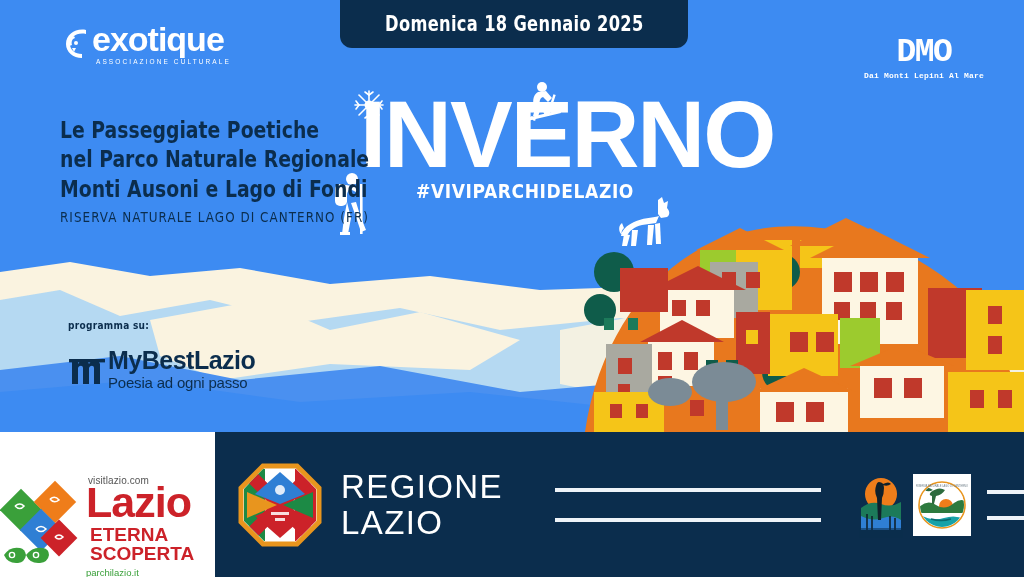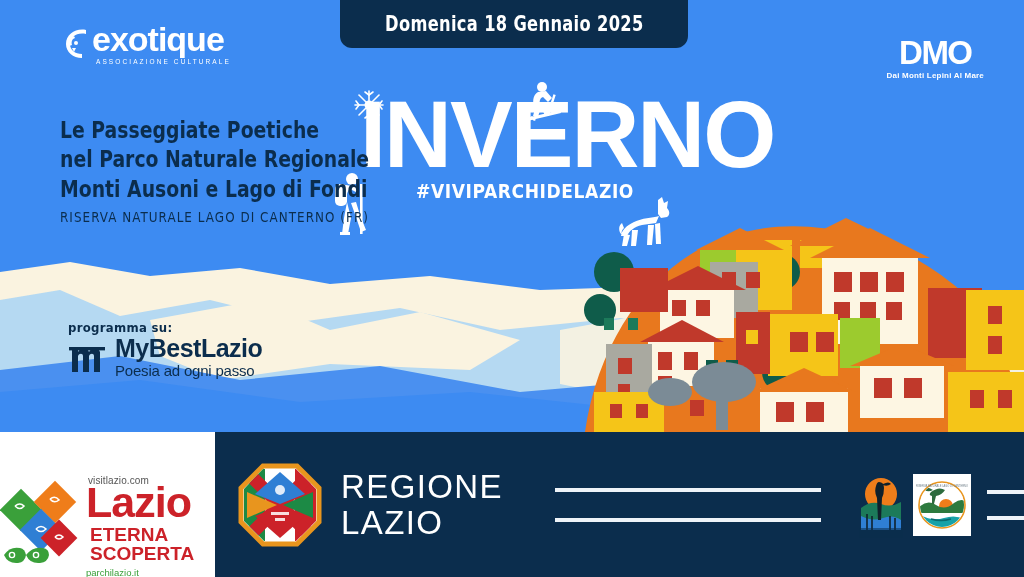--- a/index.html
+++ b/index.html
@@ -42,21 +42,21 @@
     color:#fff; font-size:34px; font-weight:bold; letter-spacing:-1px;
     line-height:1; display:block; padding-left:30px;
   }
   #exotique-logo .sub {
     color:#fff; font-size:6.5px; letter-spacing:2.1px; display:block;
     padding-left:34px; margin-top:2px;
   }
   #exotique-face { position:absolute; left:0; top:2px; }
 
   
-  #dmo-logo { position:absolute; right:40px; top:36px; z-index:40; text-align:center; }
+  #dmo-logo { position:absolute; right:40px; top:36px; z-index:40; text-align:center;font-family:Liberation Mono, monospace; }
   #dmo-logo .word {
     color:#fff; font-size:33px; font-weight:bold; line-height:1;
     letter-spacing:-1.5px; display:block;
   }
   #dmo-logo .sub {
     color:#fff; font-size:8px; font-weight:bold; letter-spacing:.2px;
     display:block; margin-top:2px;
   }
 
   
@@ -89,25 +89,25 @@
 
   .deco { position:absolute; z-index:36; }
   #snowflake-icon { left:352px; top:88px; }
   #skier-icon     { left:512px; top:80px; }
   #hiker-icon     { left:330px; top:170px; }
   #wolf-icon      { left:618px; top:196px; }
 
   
   #programma-block { position:absolute; left:68px; top:320px; z-index:40; }
   #programma-label {
-    color:#0b2d4d; font-size:13px; font-weight:bold; letter-spacing:.3px;
+    color:#0b2d4d; font-size:10px; font-weight:bold; letter-spacing:.3px;
     font-family:"Liberation Sans Narrow","DejaVu Sans Condensed","Liberation Sans", sans-serif;
-    margin-bottom:1px;
-  }
-  #mybestlazio { display:flex; align-items:center; gap:7px; }
+    margin-bottom:17px;
+  }
+  #mybestlazio { display:flex; align-items:center; gap:0; }
   #mbl-text .name {
     color:#0b2d4d; font-size:25px; font-weight:bold; line-height:1; letter-spacing:-.5px;
   }
   #mbl-text .tag {
     color:#0b2d4d; font-size:15px; line-height:1.2; margin-top:1px; letter-spacing:-.2px;
   }
 
   
   #footer { position:absolute; left:0; bottom:0; width:1024px; height:145px; z-index:50; display:flex; }
   #footer-left {

